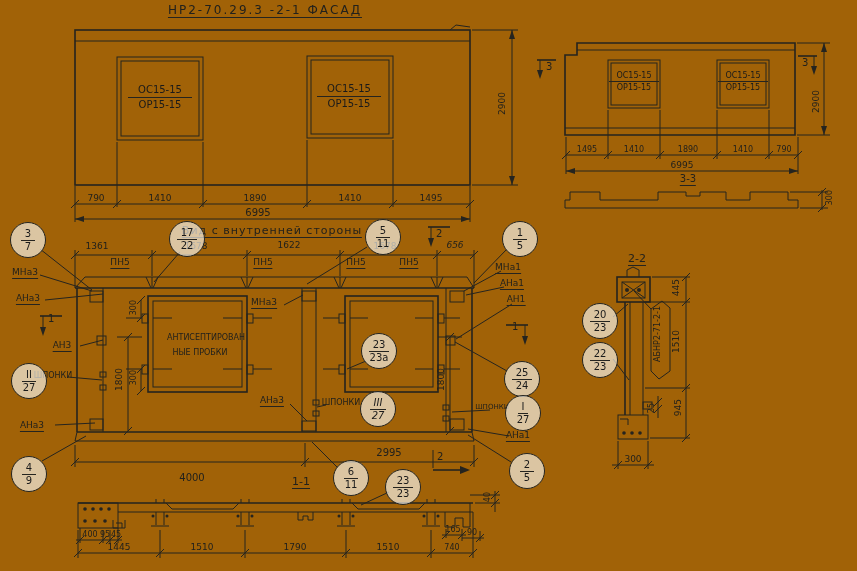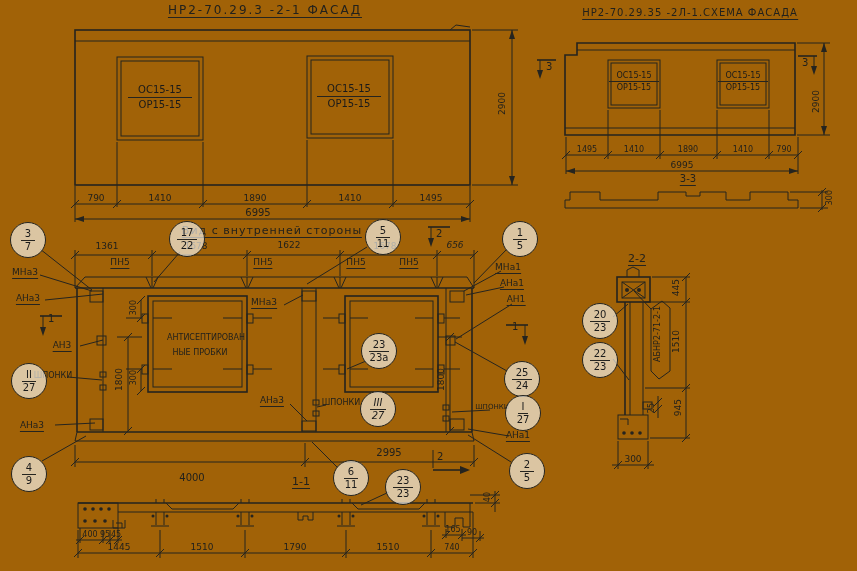--- a/index.html
+++ b/index.html
@@ -426,21 +426,20 @@
   <span class="b">ОР15-15</span>
 </div>
 <span class="lbl ctr f9" style="left:96px;top:194px;">790</span>
 <span class="lbl ctr f9" style="left:160px;top:194px;">1410</span>
 <span class="lbl ctr f9" style="left:255px;top:194px;">1890</span>
 <span class="lbl ctr f9" style="left:350px;top:194px;">1410</span>
 <span class="lbl ctr f9" style="left:431px;top:194px;">1495</span>
 <span class="lbl ctr f10" style="left:258px;top:208px;">6995</span>
 <span class="lbl vert f9" style="left:498px;top:92px;">2900</span>
 
-<span class="lbl ctr und f10 ls1" style="left:690px;top:8px;">НР2-70.29.35 -2Л-1.СХЕМА ФАСАДА</span>
 <div class="win-code f8" style="left:609px;top:71px;width:50px;">
   <span class="t">ОС15-15</span>
   <span class="b">ОР15-15</span>
 </div>
 <div class="win-code f8" style="left:718px;top:71px;width:50px;">
   <span class="t">ОС15-15</span>
   <span class="b">ОР15-15</span>
 </div>
 <span class="lbl ctr f8" style="left:587px;top:146px;">1495</span>
 <span class="lbl ctr f8" style="left:634px;top:146px;">1410</span>
@@ -448,21 +447,21 @@
 <span class="lbl ctr f8" style="left:743px;top:146px;">1410</span>
 <span class="lbl ctr f8" style="left:784px;top:146px;">790</span>
 <span class="lbl ctr f9" style="left:682px;top:161px;">6995</span>
 <span class="lbl vert f9" style="left:812px;top:90px;">2900</span>
 <span class="lbl f10" style="left:546px;top:62px;">3</span>
 <span class="lbl f10" style="left:802px;top:58px;">3</span>
 <span class="lbl ctr und f10" style="left:688px;top:174px;">3-3</span>
 <span class="lbl vert f8" style="left:826px;top:190px;">300</span>
 
 <span class="lbl ctr und f11 ls1" style="left:272px;top:225px;">Вид с внутренней стороны</span>
-<span class="lbl ctr f9" style="left:107px;top:242px;">1361</span>
+<span class="lbl ctr f9" style="left:97px;top:242px;">1361</span>
 <span class="lbl ctr f9" style="left:196px;top:242px;">1678</span>
 <span class="lbl ctr f9" style="left:289px;top:241px;">1622</span>
 <span class="lbl ctr f9" style="left:385px;top:242px;">1678</span>
 <span class="lbl ctr f9" style="left:455px;top:241px;font-style:italic;">656</span>
 <span class="lbl ctr und f9" style="left:120px;top:258px;">ПН5</span>
 <span class="lbl ctr und f9" style="left:263px;top:258px;">ПН5</span>
 <span class="lbl ctr und f9" style="left:356px;top:258px;">ПН5</span>
 <span class="lbl ctr und f9" style="left:409px;top:258px;">ПН5</span>
 <span class="lbl ctr und f9" style="left:25px;top:268px;">МНа3</span>
 <span class="lbl ctr und f9" style="left:28px;top:294px;">АНа3</span>

